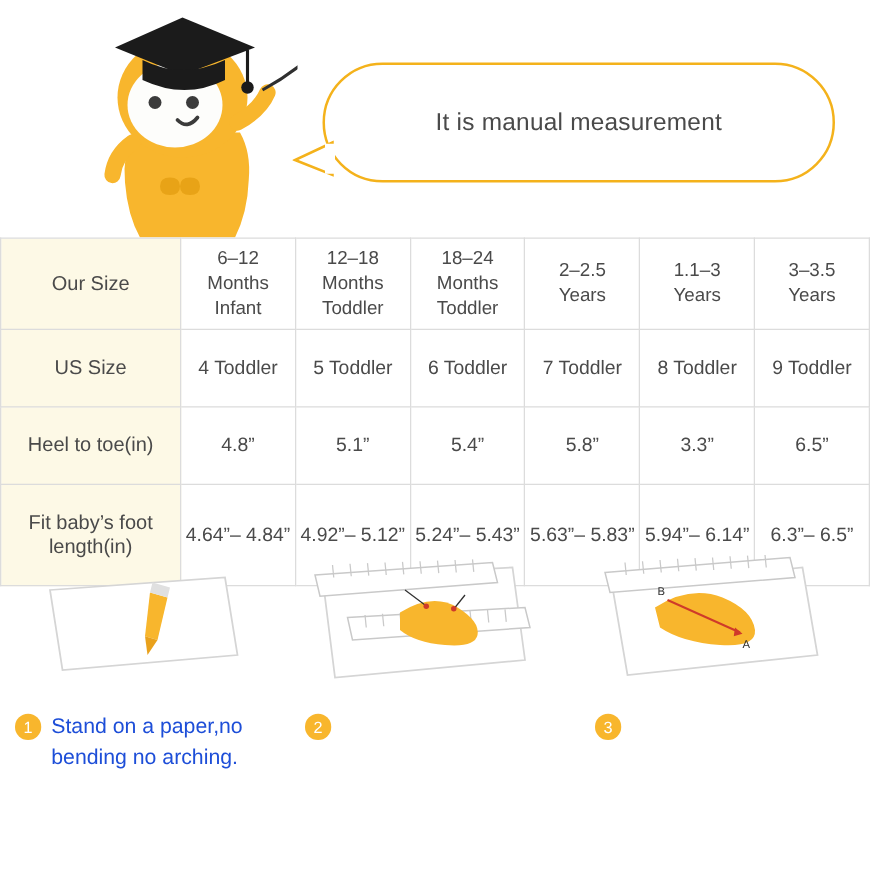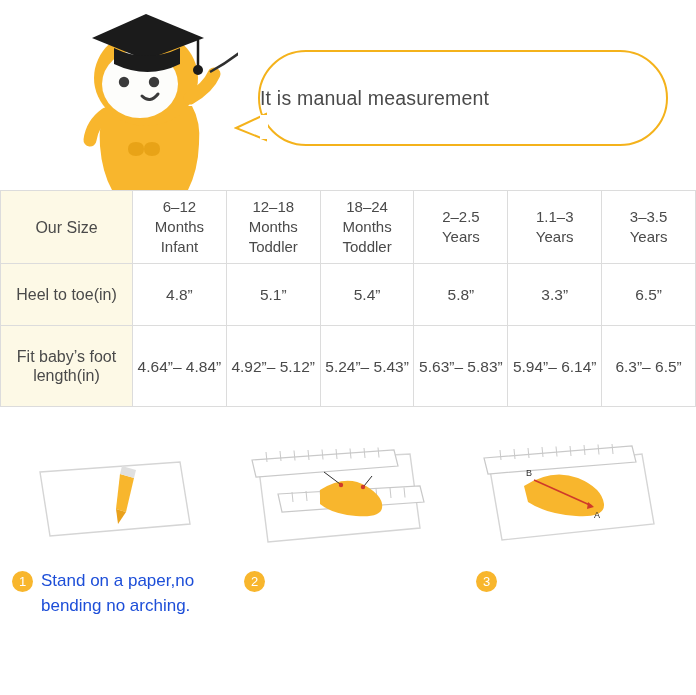--- a/index.html
+++ b/index.html
@@ -34,20 +34,21 @@
     position: absolute;
     left: 258px;
     top: 50px;
     width: 410px;
     height: 96px;
     border: 2px solid #f4b21b;
     border-radius: 48px;
     background: #fff;
     display: flex;
     flex-direction: column;
+    align-items: center;
     justify-content: center;
   }
   .bubble-line {
     font-size: 19.5px;
     color: #4a4a4a;
     line-height: 30px;
     letter-spacing: 0.2px;
   }
   .bubble-tail {
     position: absolute;
@@ -74,21 +75,21 @@
     text-align: center;
     vertical-align: middle;
     font-size: 15.5px;
     color: #4a4a4a;
     padding: 6px 2px;
     line-height: 19px;
   }
   table.size-table td.firstcol {
     background: #fdf9e6;
     font-size: 16px;
-    width: 132px;
+    width: 144px;
     padding: 21px 6px;
   }
   .r1 td { height: 66px; }
   .r2 td { height: 40px; }
   .r3 td { height: 40px; }
   .r4 td { height: 64px; }
   .small2 { font-size: 15px; line-height: 20px; }
 
   
   .steps {
@@ -200,20 +201,29 @@
 Years</div>
             </td>
         <td>
               <div class="small2" style="white-space:pre-line">1.1–3
 Years</div>
             </td>
         <td>
               <div class="small2" style="white-space:pre-line">3–3.5
 Years</div>
             </td>
+      </tr>
+      <tr class="r2">
+        <td class="firstcol">US Size</td>
+        <td>4 Toddler</td>
+        <td>5 Toddler</td>
+        <td>6 Toddler</td>
+        <td>7 Toddler</td>
+        <td>8 Toddler</td>
+        <td>9 Toddler</td>
       </tr>
       <tr class="r3">
         <td class="firstcol">Heel to toe(in)</td>
         <td>4.8”</td>
         <td>5.1”</td>
         <td>5.4”</td>
         <td>5.8”</td>
         <td>3.3”</td>
         <td>6.5”</td>
       </tr>

